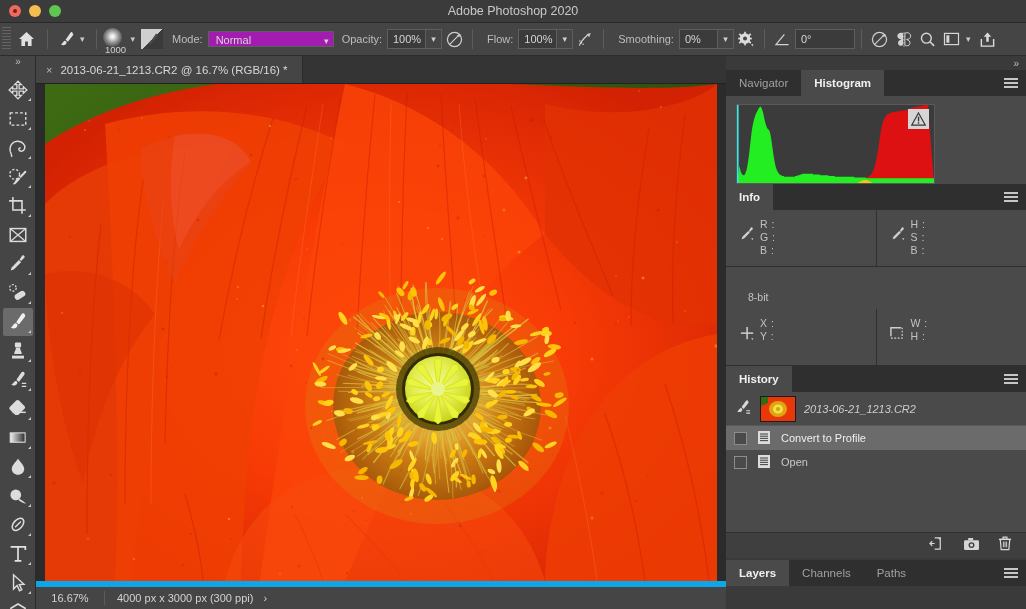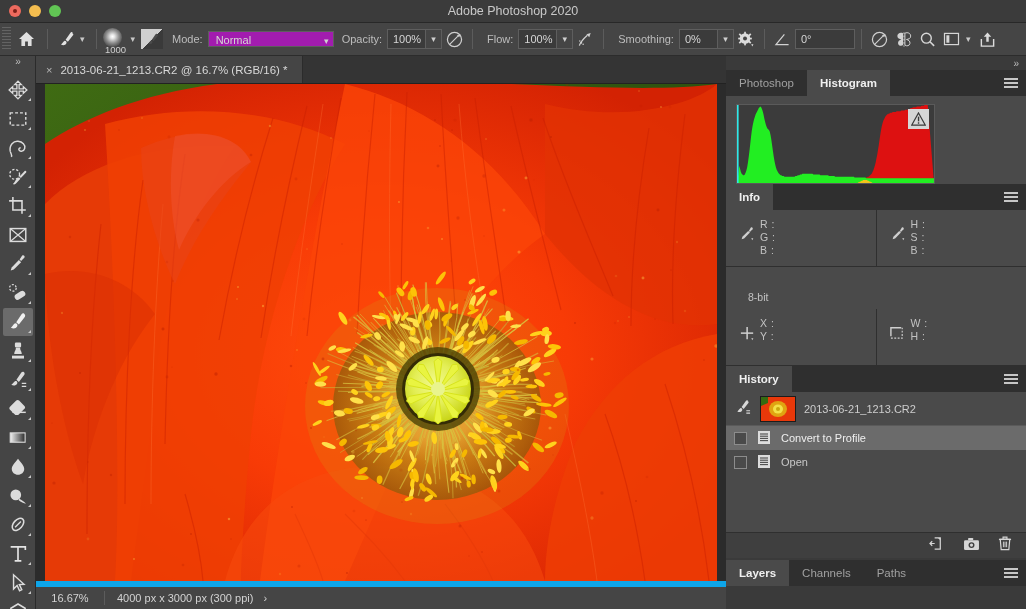--- a/index.html
+++ b/index.html
@@ -168,21 +168,21 @@
   .info-cell { flex: 1; display: flex; align-items: flex-start; padding: 8px 0 8px 8px; min-height: 56px; }
   .info-cell + .info-cell { border-left: 1px solid #2f2f2f; }
   .info-icon { width: 26px; display:flex; align-items:center; justify-content:center; color:#cfcfcf; padding-top:8px; }
   .info-rows { font-size: 10.5px; color: #c2c2c2; line-height: 13px; letter-spacing: .5px; }
   .info-bit { font-size: 10.5px; color: #c2c2c2; padding: 0 0 6px 22px; margin-top: 24px; }
   .doc-line { font-size: 11px; color: #d0d0d0; padding: 6px 0 6px 14px; background: #4a4a4a; border-bottom: 1px solid #2f2f2f; }
 
   
   .hist-list { background: #4a4a4a; }
   .snap-row { display: flex; align-items: center; gap: 8px; height: 34px; padding: 0 8px;
-              border-bottom: 1px solid #5a5a5a; }
+              border-bottom: 1px solid #5a5a5a; font-style: italic; }
   .snap-thumb { width: 36px; height: 26px; border: 1px solid #1c1c1c; position: relative; overflow: hidden; }
   .hist-row { display: flex; align-items: center; gap: 10px; height: 24px; padding: 0 8px; font-size: 11px; color: #c8c8c8; }
   .hist-row.selected { background: #6b6b6b; color: #efefef; }
   .hist-check { width: 13px; height: 13px; border: 1px solid #8c8c8c; background: #4a4a4a; }
   .doc-icon { width: 14px; height: 16px; color: #d6d6d6; }
   .hist-footer { height: 26px; background: #3f3f3f; display: flex; align-items: center;
                  justify-content: flex-end; gap: 18px; padding-right: 14px; border-top: 1px solid #2f2f2f; }
 
   .layers-tabs { display: flex; align-items: stretch; height: 26px; background: #2f2f2f; position: relative; margin-top: 2px; }
 </style>
@@ -1193,21 +1193,21 @@
     <div class="sb-sep"></div>
     <div class="docinfo">4000 px x 3000 px (300 ppi)</div>
     <div class="sb-arrow">›</div>
   </div>
 
   <div class="rightcol">
     <div class="rc-collapse">»</div>
 
     <div class="panel">
       <div class="panel-tabs">
-        <div class="ptab">Photoshop</div>
+        <div class="ptab">Navigator</div>
         <div class="ptab active">Histogram</div>
         <div class="panel-menu"></div>
       </div>
       <div class="panel-body hist-wrap">
         <div class="hist">
           <svg id="hist-svg" width="197" height="78" viewBox="0 0 197 78">
               <path d="M0 78 L0.00 75.66 L0.78 74.88 L1.56 74.88 L2.34 74.88 L3.11 74.88 L3.89 74.88 L4.67 74.88 L5.45 74.88 L6.23 74.88 L7.01 74.88 L7.79 74.88 L8.57 74.88 L9.34 74.88 L10.12 74.88 L10.90 74.88 L11.68 74.88 L12.46 74.88 L13.24 74.88 L14.02 74.88 L14.79 74.88 L15.57 74.88 L16.35 74.88 L17.13 74.88 L17.91 74.88 L18.69 74.88 L19.47 74.88 L20.25 74.88 L21.02 74.88 L21.80 74.88 L22.58 74.88 L23.36 74.88 L24.14 74.88 L24.92 74.88 L25.70 74.88 L26.47 74.88 L27.25 74.88 L28.03 74.88 L28.81 74.88 L29.59 74.88 L30.37 74.88 L31.15 74.88 L31.92 74.88 L32.70 74.88 L33.48 74.88 L34.26 74.88 L35.04 74.88 L35.82 74.88 L36.60 74.88 L37.38 74.88 L38.15 74.88 L38.93 74.88 L39.71 74.88 L40.49 74.88 L41.27 74.88 L42.05 74.88 L42.83 74.88 L43.60 74.88 L44.38 74.88 L45.16 74.88 L45.94 74.88 L46.72 74.88 L47.50 74.88 L48.28 74.88 L49.06 74.88 L49.83 74.88 L50.61 74.88 L51.39 74.88 L52.17 74.88 L52.95 74.88 L53.73 74.88 L54.51 74.88 L55.28 74.88 L56.06 74.88 L56.84 74.88 L57.62 74.88 L58.40 74.88 L59.18 74.88 L59.96 74.88 L60.74 74.88 L61.51 74.88 L62.29 74.88 L63.07 74.88 L63.85 74.88 L64.63 74.88 L65.41 74.88 L66.19 74.88 L66.96 74.88 L67.74 74.88 L68.52 74.88 L69.30 74.88 L70.08 74.88 L70.86 74.88 L71.64 74.88 L72.42 74.88 L73.19 74.88 L73.97 74.88 L74.75 74.88 L75.53 74.88 L76.31 74.88 L77.09 74.88 L77.87 74.88 L78.64 74.88 L79.42 74.88 L80.20 74.88 L80.98 74.88 L81.76 74.88 L82.54 74.88 L83.32 74.88 L84.09 74.88 L84.87 74.88 L85.65 74.88 L86.43 74.88 L87.21 74.88 L87.99 74.88 L88.77 74.88 L89.55 74.88 L90.32 74.88 L91.10 74.88 L91.88 74.88 L92.66 74.88 L93.44 74.88 L94.22 74.88 L95.00 74.88 L95.77 74.88 L96.55 74.88 L97.33 74.88 L98.11 74.88 L98.89 74.88 L99.67 74.88 L100.45 74.88 L101.23 74.88 L102.00 74.88 L102.78 74.88 L103.56 74.88 L104.34 74.88 L105.12 74.88 L105.90 74.88 L106.68 74.88 L107.45 74.88 L108.23 74.88 L109.01 74.88 L109.79 74.88 L110.57 74.88 L111.35 74.88 L112.13 74.88 L112.91 74.88 L113.68 74.88 L114.46 74.88 L115.24 74.88 L116.02 74.88 L116.80 74.88 L117.58 74.88 L118.36 74.88 L119.13 74.88 L119.91 74.88 L120.69 74.88 L121.47 74.88 L122.25 74.88 L123.03 74.10 L123.81 74.10 L124.58 74.10 L125.36 74.10 L126.14 74.10 L126.92 74.10 L127.70 73.32 L128.48 73.32 L129.26 72.54 L130.04 72.54 L130.81 71.76 L131.59 71.76 L132.37 70.98 L133.15 70.20 L133.93 69.42 L134.71 68.64 L135.49 67.08 L136.26 65.52 L137.04 63.18 L137.82 60.84 L138.60 57.72 L139.38 53.82 L140.16 49.92 L140.94 45.24 L141.72 40.56 L142.49 35.10 L143.27 29.64 L144.05 24.96 L144.83 21.06 L145.61 17.94 L146.39 15.60 L147.17 14.04 L147.94 12.48 L148.72 10.92 L149.50 10.14 L150.28 9.36 L151.06 9.36 L151.84 8.58 L152.62 8.58 L153.40 7.80 L154.17 7.80 L154.95 7.80 L155.73 7.02 L156.51 7.02 L157.29 7.02 L158.07 7.02 L158.85 7.02 L159.62 6.24 L160.40 6.24 L161.18 6.24 L161.96 6.24 L162.74 6.24 L163.52 6.24 L164.30 5.46 L165.08 5.46 L165.85 5.46 L166.63 5.46 L167.41 5.46 L168.19 4.68 L168.97 4.68 L169.75 4.68 L170.53 4.68 L171.30 3.90 L172.08 3.90 L172.86 3.90 L173.64 3.12 L174.42 3.12 L175.20 3.12 L175.98 2.34 L176.75 2.34 L177.53 2.34 L178.31 2.34 L179.09 2.34 L179.87 1.56 L180.65 1.56 L181.43 1.56 L182.21 1.56 L182.98 1.56 L183.76 1.56 L184.54 0.78 L185.32 0.78 L186.10 0.78 L186.88 0.78 L187.66 0.00 L188.43 0.00 L189.21 0.00 L189.99 0.00 L190.77 0.00 L197 78 Z" fill="#dd1111"></path>
               <path d="M0 78 L0.00 76.44 L0.78 73.32 L1.56 67.08 L2.34 60.84 L3.11 63.96 L3.89 67.08 L4.67 68.64 L5.45 69.42 L6.23 70.20 L7.01 70.20 L7.79 69.42 L8.57 67.86 L9.34 65.52 L10.12 62.40 L10.90 57.72 L11.68 52.26 L12.46 46.02 L13.24 39.00 L14.02 31.98 L14.79 25.74 L15.57 21.06 L16.35 17.16 L17.13 14.04 L17.91 11.70 L18.69 9.36 L19.47 7.80 L20.25 6.24 L21.02 4.68 L21.80 3.12 L22.58 2.34 L23.36 1.56 L24.14 2.34 L24.92 3.90 L25.70 6.24 L26.47 9.36 L27.25 13.26 L28.03 16.38 L28.81 19.50 L29.59 21.84 L30.37 23.40 L31.15 24.18 L31.92 24.96 L32.70 26.52 L33.48 29.64 L34.26 34.32 L35.04 39.78 L35.82 45.24 L36.60 50.70 L37.38 55.38 L38.15 59.28 L38.93 62.40 L39.71 64.74 L40.49 66.30 L41.27 67.86 L42.05 68.64 L42.83 69.42 L43.60 70.20 L44.38 70.20 L45.16 70.98 L45.94 70.98 L46.72 70.98 L47.50 71.76 L48.28 71.76 L49.06 71.76 L49.83 71.76 L50.61 71.76 L51.39 71.76 L52.17 71.76 L52.95 71.76 L53.73 71.76 L54.51 71.76 L55.28 71.76 L56.06 71.76 L56.84 71.76 L57.62 71.76 L58.40 70.98 L59.18 70.98 L59.96 70.98 L60.74 70.20 L61.51 70.20 L62.29 70.20 L63.07 69.42 L63.85 69.42 L64.63 69.42 L65.41 68.64 L66.19 68.64 L66.96 68.64 L67.74 68.64 L68.52 68.64 L69.30 68.64 L70.08 68.64 L70.86 68.64 L71.64 68.64 L72.42 68.64 L73.19 68.64 L73.97 68.64 L74.75 68.64 L75.53 68.64 L76.31 69.42 L77.09 69.42 L77.87 69.42 L78.64 69.42 L79.42 69.42 L80.20 69.42 L80.98 69.42 L81.76 69.42 L82.54 69.42 L83.32 70.20 L84.09 70.20 L84.87 70.20 L85.65 70.20 L86.43 70.20 L87.21 70.20 L87.99 70.20 L88.77 70.20 L89.55 70.20 L90.32 70.20 L91.10 70.20 L91.88 70.98 L92.66 70.98 L93.44 70.98 L94.22 70.98 L95.00 70.98 L95.77 70.98 L96.55 70.98 L97.33 70.98 L98.11 71.76 L98.89 71.76 L99.67 71.76 L100.45 71.76 L101.23 71.76 L102.00 71.76 L102.78 71.76 L103.56 71.76 L104.34 71.76 L105.12 71.76 L105.90 71.76 L106.68 71.76 L107.45 71.76 L108.23 71.76 L109.01 71.76 L109.79 71.76 L110.57 71.76 L111.35 71.76 L112.13 71.76 L112.91 71.76 L113.68 71.76 L114.46 71.76 L115.24 71.76 L116.02 71.76 L116.80 71.76 L117.58 72.54 L118.36 72.54 L119.13 72.54 L119.91 72.54 L120.69 72.54 L121.47 72.54 L122.25 72.54 L123.03 72.54 L123.81 72.54 L124.58 72.54 L125.36 72.54 L126.14 72.54 L126.92 72.54 L127.70 72.54 L128.48 72.54 L129.26 73.32 L130.04 73.32 L130.81 73.32 L131.59 73.32 L132.37 73.32 L133.15 73.32 L133.93 73.32 L134.71 73.32 L135.49 73.32 L136.26 73.32 L137.04 73.32 L137.82 73.32 L138.60 73.32 L139.38 73.32 L140.16 73.32 L140.94 73.32 L141.72 73.32 L142.49 73.32 L143.27 73.32 L144.05 73.32 L144.83 73.32 L145.61 73.32 L146.39 73.32 L147.17 73.32 L147.94 73.32 L148.72 73.32 L149.50 73.32 L150.28 73.32 L151.06 73.32 L151.84 73.32 L152.62 73.32 L153.40 73.32 L154.17 73.32 L154.95 73.32 L155.73 73.32 L156.51 73.32 L157.29 73.32 L158.07 73.32 L158.85 73.32 L159.62 73.32 L160.40 73.32 L161.18 73.32 L161.96 73.32 L162.74 73.32 L163.52 73.32 L164.30 73.32 L165.08 73.32 L165.85 73.32 L166.63 73.32 L167.41 73.32 L168.19 73.32 L168.97 73.32 L169.75 73.32 L170.53 73.32 L171.30 73.32 L172.08 73.32 L172.86 73.32 L173.64 73.32 L174.42 73.32 L175.20 73.32 L175.98 73.32 L176.75 73.32 L177.53 73.32 L178.31 73.32 L179.09 73.32 L179.87 73.32 L180.65 73.32 L181.43 73.32 L182.21 73.32 L182.98 73.32 L183.76 73.32 L184.54 73.32 L185.32 73.32 L186.10 73.32 L186.88 73.32 L187.66 73.32 L188.43 73.32 L189.21 73.32 L189.99 73.32 L190.77 73.32 L191.55 73.32 L192.33 73.32 L193.11 73.32 L193.89 73.32 L194.66 73.32 L195.44 73.32 L196.22 73.32 L197.00 73.32 L197 78 Z" fill="#22ee22"></path>
               <path d="M0 78 L0.00 78.00 L0.78 78.00 L1.56 78.00 L2.34 78.00 L3.11 78.00 L3.89 78.00 L4.67 78.00 L5.45 78.00 L6.23 78.00 L7.01 78.00 L7.79 78.00 L8.57 78.00 L9.34 78.00 L10.12 78.00 L10.90 78.00 L11.68 78.00 L12.46 78.00 L13.24 78.00 L14.02 78.00 L14.79 78.00 L15.57 78.00 L16.35 78.00 L17.13 78.00 L17.91 78.00 L18.69 78.00 L19.47 78.00 L20.25 78.00 L21.02 78.00 L21.80 78.00 L22.58 78.00 L23.36 78.00 L24.14 78.00 L24.92 78.00 L25.70 78.00 L26.47 78.00 L27.25 78.00 L28.03 78.00 L28.81 78.00 L29.59 78.00 L30.37 78.00 L31.15 78.00 L31.92 78.00 L32.70 78.00 L33.48 78.00 L34.26 78.00 L35.04 78.00 L35.82 78.00 L36.60 78.00 L37.38 78.00 L38.15 78.00 L38.93 78.00 L39.71 78.00 L40.49 78.00 L41.27 78.00 L42.05 78.00 L42.83 78.00 L43.60 78.00 L44.38 78.00 L45.16 78.00 L45.94 78.00 L46.72 78.00 L47.50 78.00 L48.28 78.00 L49.06 78.00 L49.83 78.00 L50.61 78.00 L51.39 78.00 L52.17 78.00 L52.95 78.00 L53.73 78.00 L54.51 78.00 L55.28 78.00 L56.06 78.00 L56.84 78.00 L57.62 78.00 L58.40 78.00 L59.18 78.00 L59.96 78.00 L60.74 78.00 L61.51 78.00 L62.29 78.00 L63.07 78.00 L63.85 78.00 L64.63 78.00 L65.41 78.00 L66.19 78.00 L66.96 78.00 L67.74 78.00 L68.52 78.00 L69.30 78.00 L70.08 78.00 L70.86 78.00 L71.64 78.00 L72.42 78.00 L73.19 78.00 L73.97 78.00 L74.75 78.00 L75.53 78.00 L76.31 78.00 L77.09 78.00 L77.87 78.00 L78.64 78.00 L79.42 78.00 L80.20 78.00 L80.98 78.00 L81.76 78.00 L82.54 78.00 L83.32 78.00 L84.09 78.00 L84.87 78.00 L85.65 78.00 L86.43 78.00 L87.21 78.00 L87.99 78.00 L88.77 78.00 L89.55 78.00 L90.32 78.00 L91.10 78.00 L91.88 78.00 L92.66 78.00 L93.44 78.00 L94.22 78.00 L95.00 78.00 L95.77 78.00 L96.55 78.00 L97.33 78.00 L98.11 78.00 L98.89 78.00 L99.67 78.00 L100.45 78.00 L101.23 78.00 L102.00 78.00 L102.78 78.00 L103.56 78.00 L104.34 78.00 L105.12 78.00 L105.90 78.00 L106.68 78.00 L107.45 78.00 L108.23 78.00 L109.01 78.00 L109.79 78.00 L110.57 78.00 L111.35 78.00 L112.13 78.00 L112.91 78.00 L113.68 78.00 L114.46 78.00 L115.24 78.00 L116.02 78.00 L116.80 78.00 L117.58 78.00 L118.36 78.00 L119.13 78.00 L119.91 78.00 L120.69 78.00 L121.47 77.22 L122.25 77.22 L123.03 76.44 L123.81 76.44 L124.58 75.66 L125.36 75.66 L126.14 74.88 L126.92 74.88 L127.70 74.88 L128.48 74.88 L129.26 74.88 L130.04 74.88 L130.81 75.66 L131.59 75.66 L132.37 76.44 L133.15 76.44 L133.93 77.22 L134.71 77.22 L135.49 78.00 L136.26 78.00 L137.04 78.00 L137.82 78.00 L138.60 78.00 L139.38 78.00 L140.16 78.00 L140.94 78.00 L141.72 78.00 L142.49 78.00 L143.27 78.00 L144.05 78.00 L144.83 78.00 L145.61 78.00 L146.39 78.00 L147.17 78.00 L147.94 78.00 L148.72 78.00 L149.50 78.00 L150.28 78.00 L151.06 78.00 L151.84 78.00 L152.62 78.00 L153.40 78.00 L154.17 78.00 L154.95 78.00 L155.73 78.00 L156.51 78.00 L157.29 78.00 L158.07 78.00 L158.85 78.00 L159.62 78.00 L160.40 78.00 L161.18 78.00 L161.96 78.00 L162.74 78.00 L163.52 78.00 L164.30 78.00 L165.08 78.00 L165.85 78.00 L166.63 78.00 L167.41 78.00 L168.19 78.00 L168.97 78.00 L169.75 78.00 L170.53 78.00 L171.30 78.00 L172.08 78.00 L172.86 78.00 L173.64 78.00 L174.42 78.00 L175.20 78.00 L175.98 78.00 L176.75 78.00 L177.53 78.00 L178.31 78.00 L179.09 78.00 L179.87 78.00 L180.65 78.00 L181.43 78.00 L182.21 78.00 L182.98 78.00 L183.76 78.00 L184.54 78.00 L185.32 78.00 L186.10 78.00 L186.88 78.00 L187.66 78.00 L188.43 78.00 L189.21 78.00 L189.99 78.00 L190.77 78.00 L191.55 78.00 L192.33 78.00 L193.11 78.00 L193.89 78.00 L194.66 78.00 L195.44 78.00 L196.22 78.00 L197.00 78.00 L197.78 78.00 L198.56 78.00 L197 78 Z" fill="#f2c41a"></path>
               <rect x="0" y="0" width="1.6" height="78" fill="#2fe8e8"></rect>

